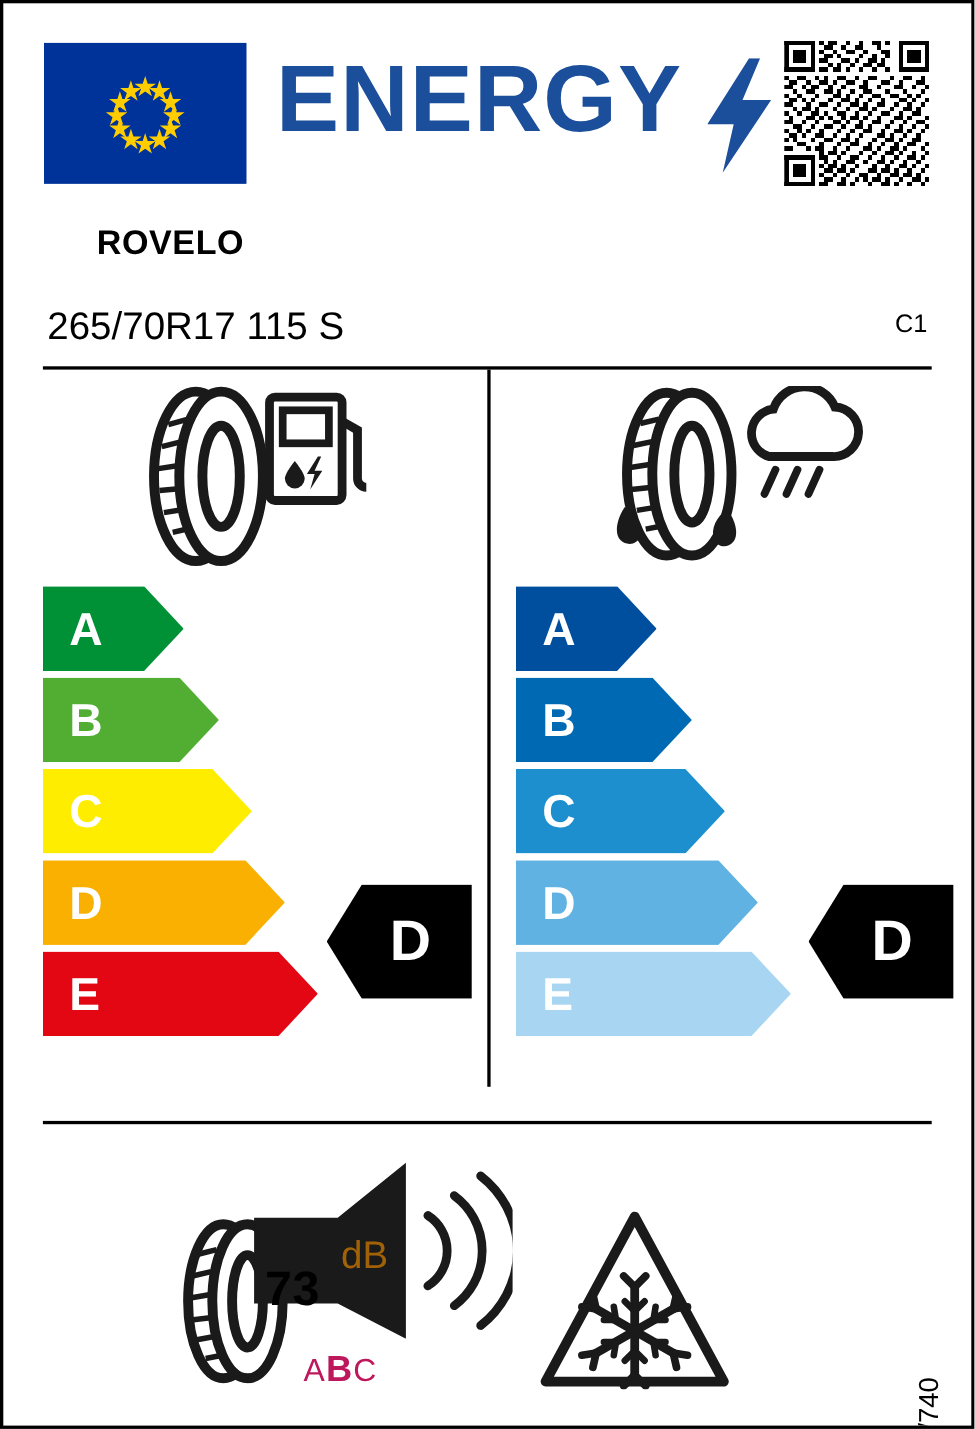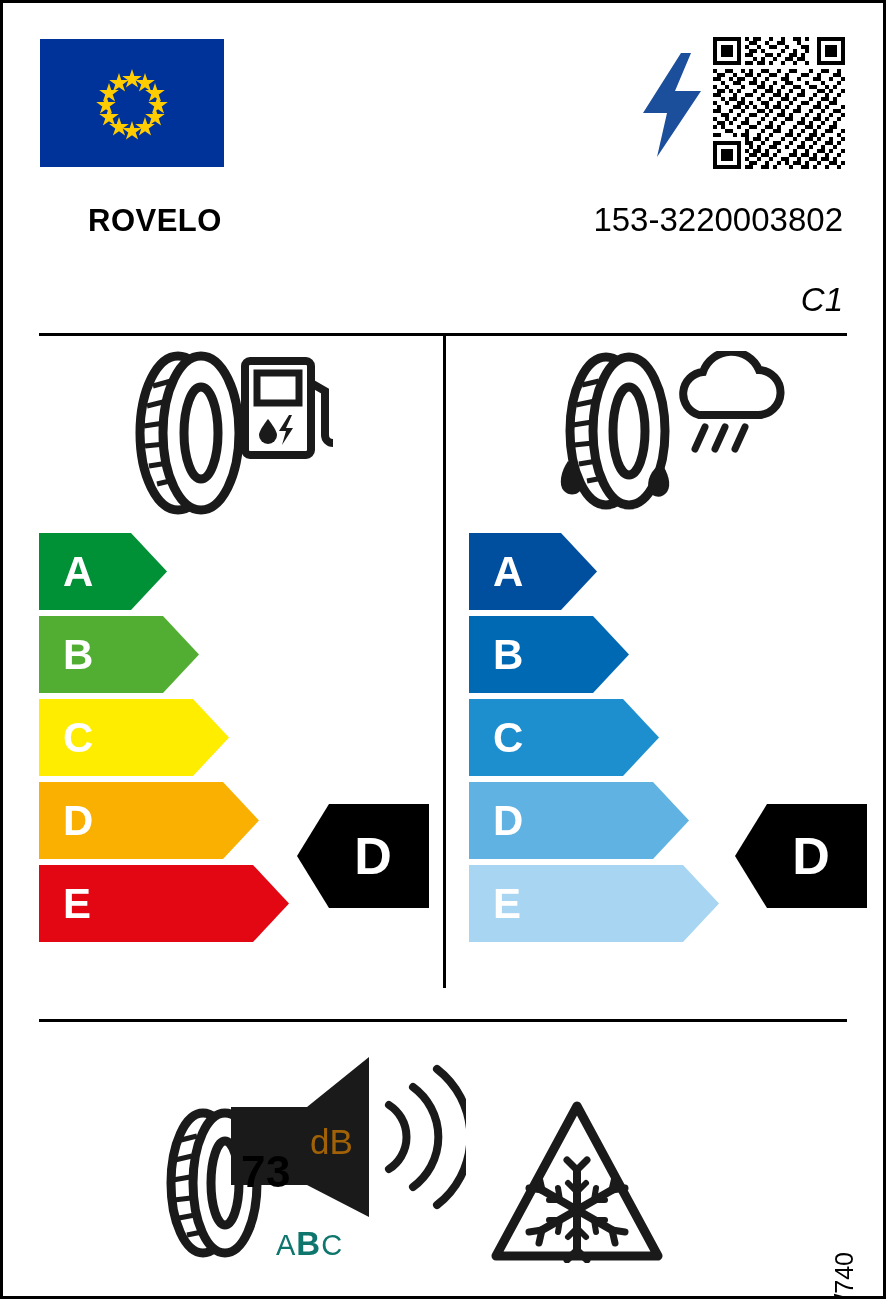--- a/index.html
+++ b/index.html
@@ -83,23 +83,22 @@
     position: absolute;
     left: 40px;
     top: 274px;
     font-size: 35px;
     color: #000;
   }
   .class {
     position: absolute;
     right: 40px;
     top: 278px;
-    font-size: 33px;
+    font-size: 23px;
     color: #000;
-    font-style: italic;
   }
 
   .hline {
     position: absolute;
     left: 36px;
     right: 36px;
     height: 3px;
     background: #000;
   }
   .hline.top { top: 330px; }
@@ -213,21 +212,21 @@
     left: 307px;
     top: 1119px;
     font-size: 35px;
     color: #a16207;
   }
   .noise-classes {
     position: absolute;
     left: 273px;
     top: 1222px;
     font-size: 29px;
-    color: #0f766e;
+    color: #be185d;
     letter-spacing: 1px;
     text-align: center;
   }
   .noise-classes b { font-size: 33px; }
 
   .snow-icon {
     position: absolute;
     left: 487px;
     top: 1095px;
     width: 175px;
@@ -265,20 +264,21 @@
           <polygon points="115,44 117.3,51.1 124.8,51.1 118.7,55.5 121.1,62.6 115,58.2 108.9,62.6 111.3,55.5 105.2,51.1 112.7,51.1"></polygon>
           <polygon points="69,68 71.3,75.1 78.8,75.1 72.7,79.5 75.1,86.6 69,82.2 62.9,86.6 65.3,79.5 59.2,75.1 66.7,75.1"></polygon>
           <polygon points="115,68 117.3,75.1 124.8,75.1 118.7,79.5 121.1,86.6 115,82.2 108.9,86.6 111.3,79.5 105.2,75.1 112.7,75.1"></polygon>
           <polygon points="79,78 81.3,85.1 88.8,85.1 82.7,89.5 85.1,96.6 79,92.2 72.9,96.6 75.3,89.5 69.2,85.1 76.7,85.1"></polygon>
           <polygon points="105,78 107.3,85.1 114.8,85.1 108.7,89.5 111.1,96.6 105,92.2 98.9,96.6 101.3,89.5 95.2,85.1 102.7,85.1"></polygon>
         </g>
       </g>
     </svg>
   </div>
 
+  <div class="energy-word">ENERGY</div>
 
   <div class="energy-bolt">
     <svg width="58" height="104" viewBox="0 0 58 104">
       <polygon points="38,0 0,60 24,60 14,104 58,38 32,38 48,0" fill="#1b4e9b"></polygon>
     </svg>
   </div>
 
   <div class="qr">
     <svg width="132" height="132" viewBox="0 0 33 33" shape-rendering="crispEdges">
       <rect width="33" height="33" fill="#fff"></rect>
@@ -569,21 +569,21 @@
           <rect x="19" y="32" width="1" height="1"></rect>
           <rect x="22" y="32" width="2" height="1"></rect>
           <rect x="25" y="32" width="1" height="1"></rect>
           <rect x="28" y="32" width="1" height="1"></rect>
           <rect x="31" y="32" width="1" height="1"></rect>
       </g>
     </svg>
   </div>
 
   <div class="brand">ROVELO</div>
-  <div class="code">153-3220003802</div>
+  <div class="size">265/70R17 115 S</div>
   <div class="class">C1</div>
 
   <div class="hline top"></div>
   <div class="vline"></div>
   <div class="hline bottom"></div>
 
   <div class="pict-fuel">
     <svg width="210" height="165" viewBox="0 0 210 165">
 
       <g>

